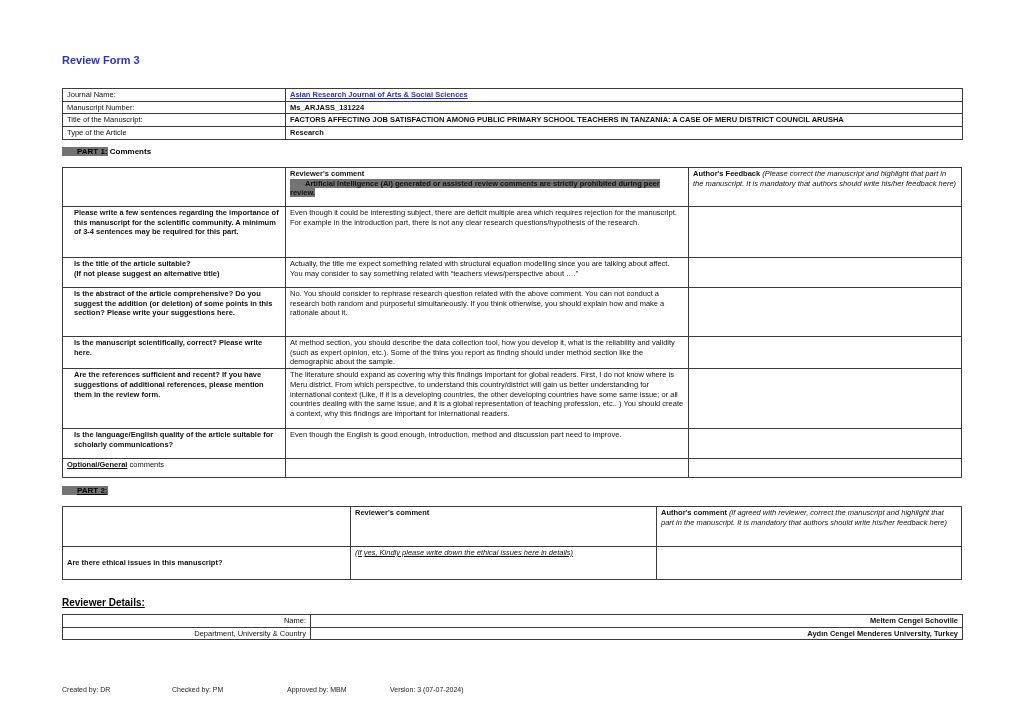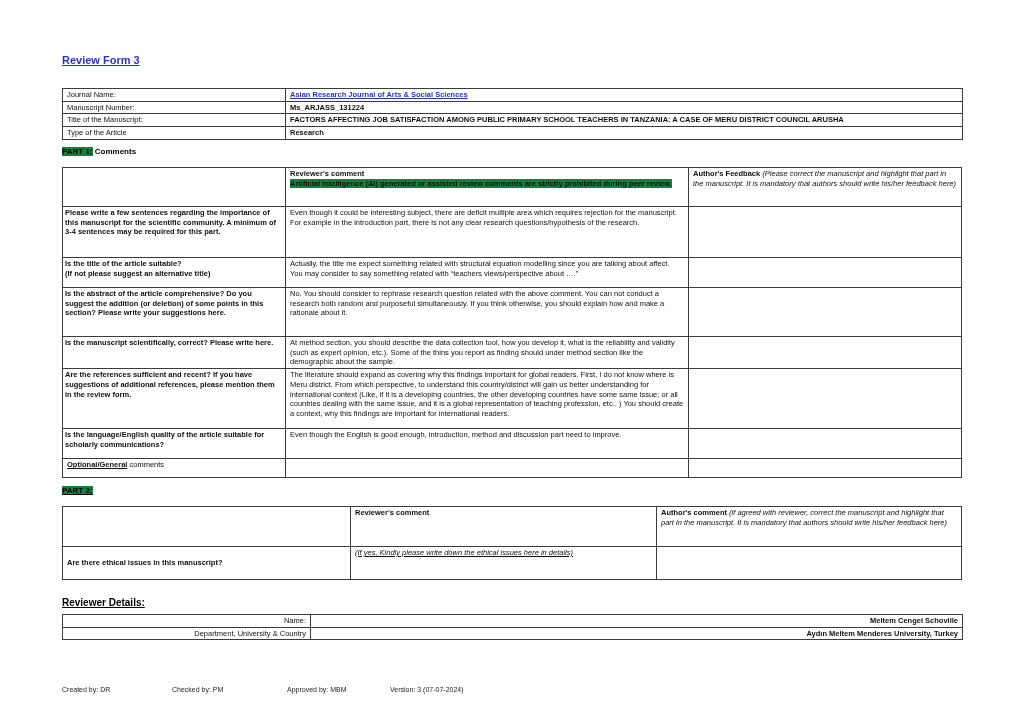--- a/index.html
+++ b/index.html
@@ -1,28 +1,28 @@
 <!DOCTYPE html>
 <html><head>
 <meta charset="utf-8">
 <style>
   html,body{margin:0;padding:0;background:#ffffff;}
   .page{position:relative;width:1024px;height:724px;background:#fff;
         font-family:"Liberation Sans",sans-serif;color:#101010;overflow:hidden;}
   .abs{position:absolute;}
-  .doc-title{font-size:11px;font-weight:bold;color:#2b34c2;text-decoration:underline;}
+  .doc-title{font-size:11px;font-weight:bold;color:#2b34c2;}
   table{border-collapse:collapse;table-layout:fixed;width:100%;}
   td{border:1px solid #3c3c3c;padding:1px 4px;font-size:7.5px;line-height:9.7px;
      vertical-align:top;overflow:hidden;word-wrap:break-word;}
   .bold{font-weight:bold;}
   .it{font-style:italic;}
   .ul{text-decoration:underline;}
-  .hl{background:#15803d;}
+  .hl{background:#737373;padding-left:15px;}
   .link{color:#2b34c2;font-weight:bold;text-decoration:underline;cursor:pointer;}
-  .q{font-weight:bold;white-space:pre-line;padding-left:2px;}
+  .q{font-weight:bold;white-space:pre-line;padding-left:11px;}
   .section-label{font-size:8px;font-weight:bold;color:#000;}
   .vmid{vertical-align:middle;}
   .footer-item{position:absolute;font-family:Liberation Sans, sans-serif;font-size:7px;color:#1c1c1c;}
 </style>
 </head>
 <body>
 
 <div class="page">
 
   <div class="abs doc-title" style="left:62px;top:54px;">Review Form 3</div>
@@ -156,21 +156,21 @@
           <col style="width:248px">
           <col>
         </colgroup>
       <tbody>
           <tr style="height:12px">
         <td>Name:</td>
         <td class="bold">Meltem Cengel Schoville</td>
       </tr>
       <tr style="height:12px">
         <td>Department, University &amp; Country</td>
-        <td class="bold">Aydın Meltem Menderes University, Turkey</td>
+        <td class="bold">Aydın Cengel Menderes University, Turkey</td>
       </tr>
     </tbody>
       </table>
   </div>
 
   <div>
     <span class="footer-item" style="left:62px;top:686px;">Created by: DR</span>
     <span class="footer-item" style="left:172px;top:686px;">Checked by: PM</span>
     <span class="footer-item" style="left:287px;top:686px;">Approved by: MBM</span>
     <span class="footer-item" style="left:390px;top:686px;">Version: 3 (07-07-2024)</span>

